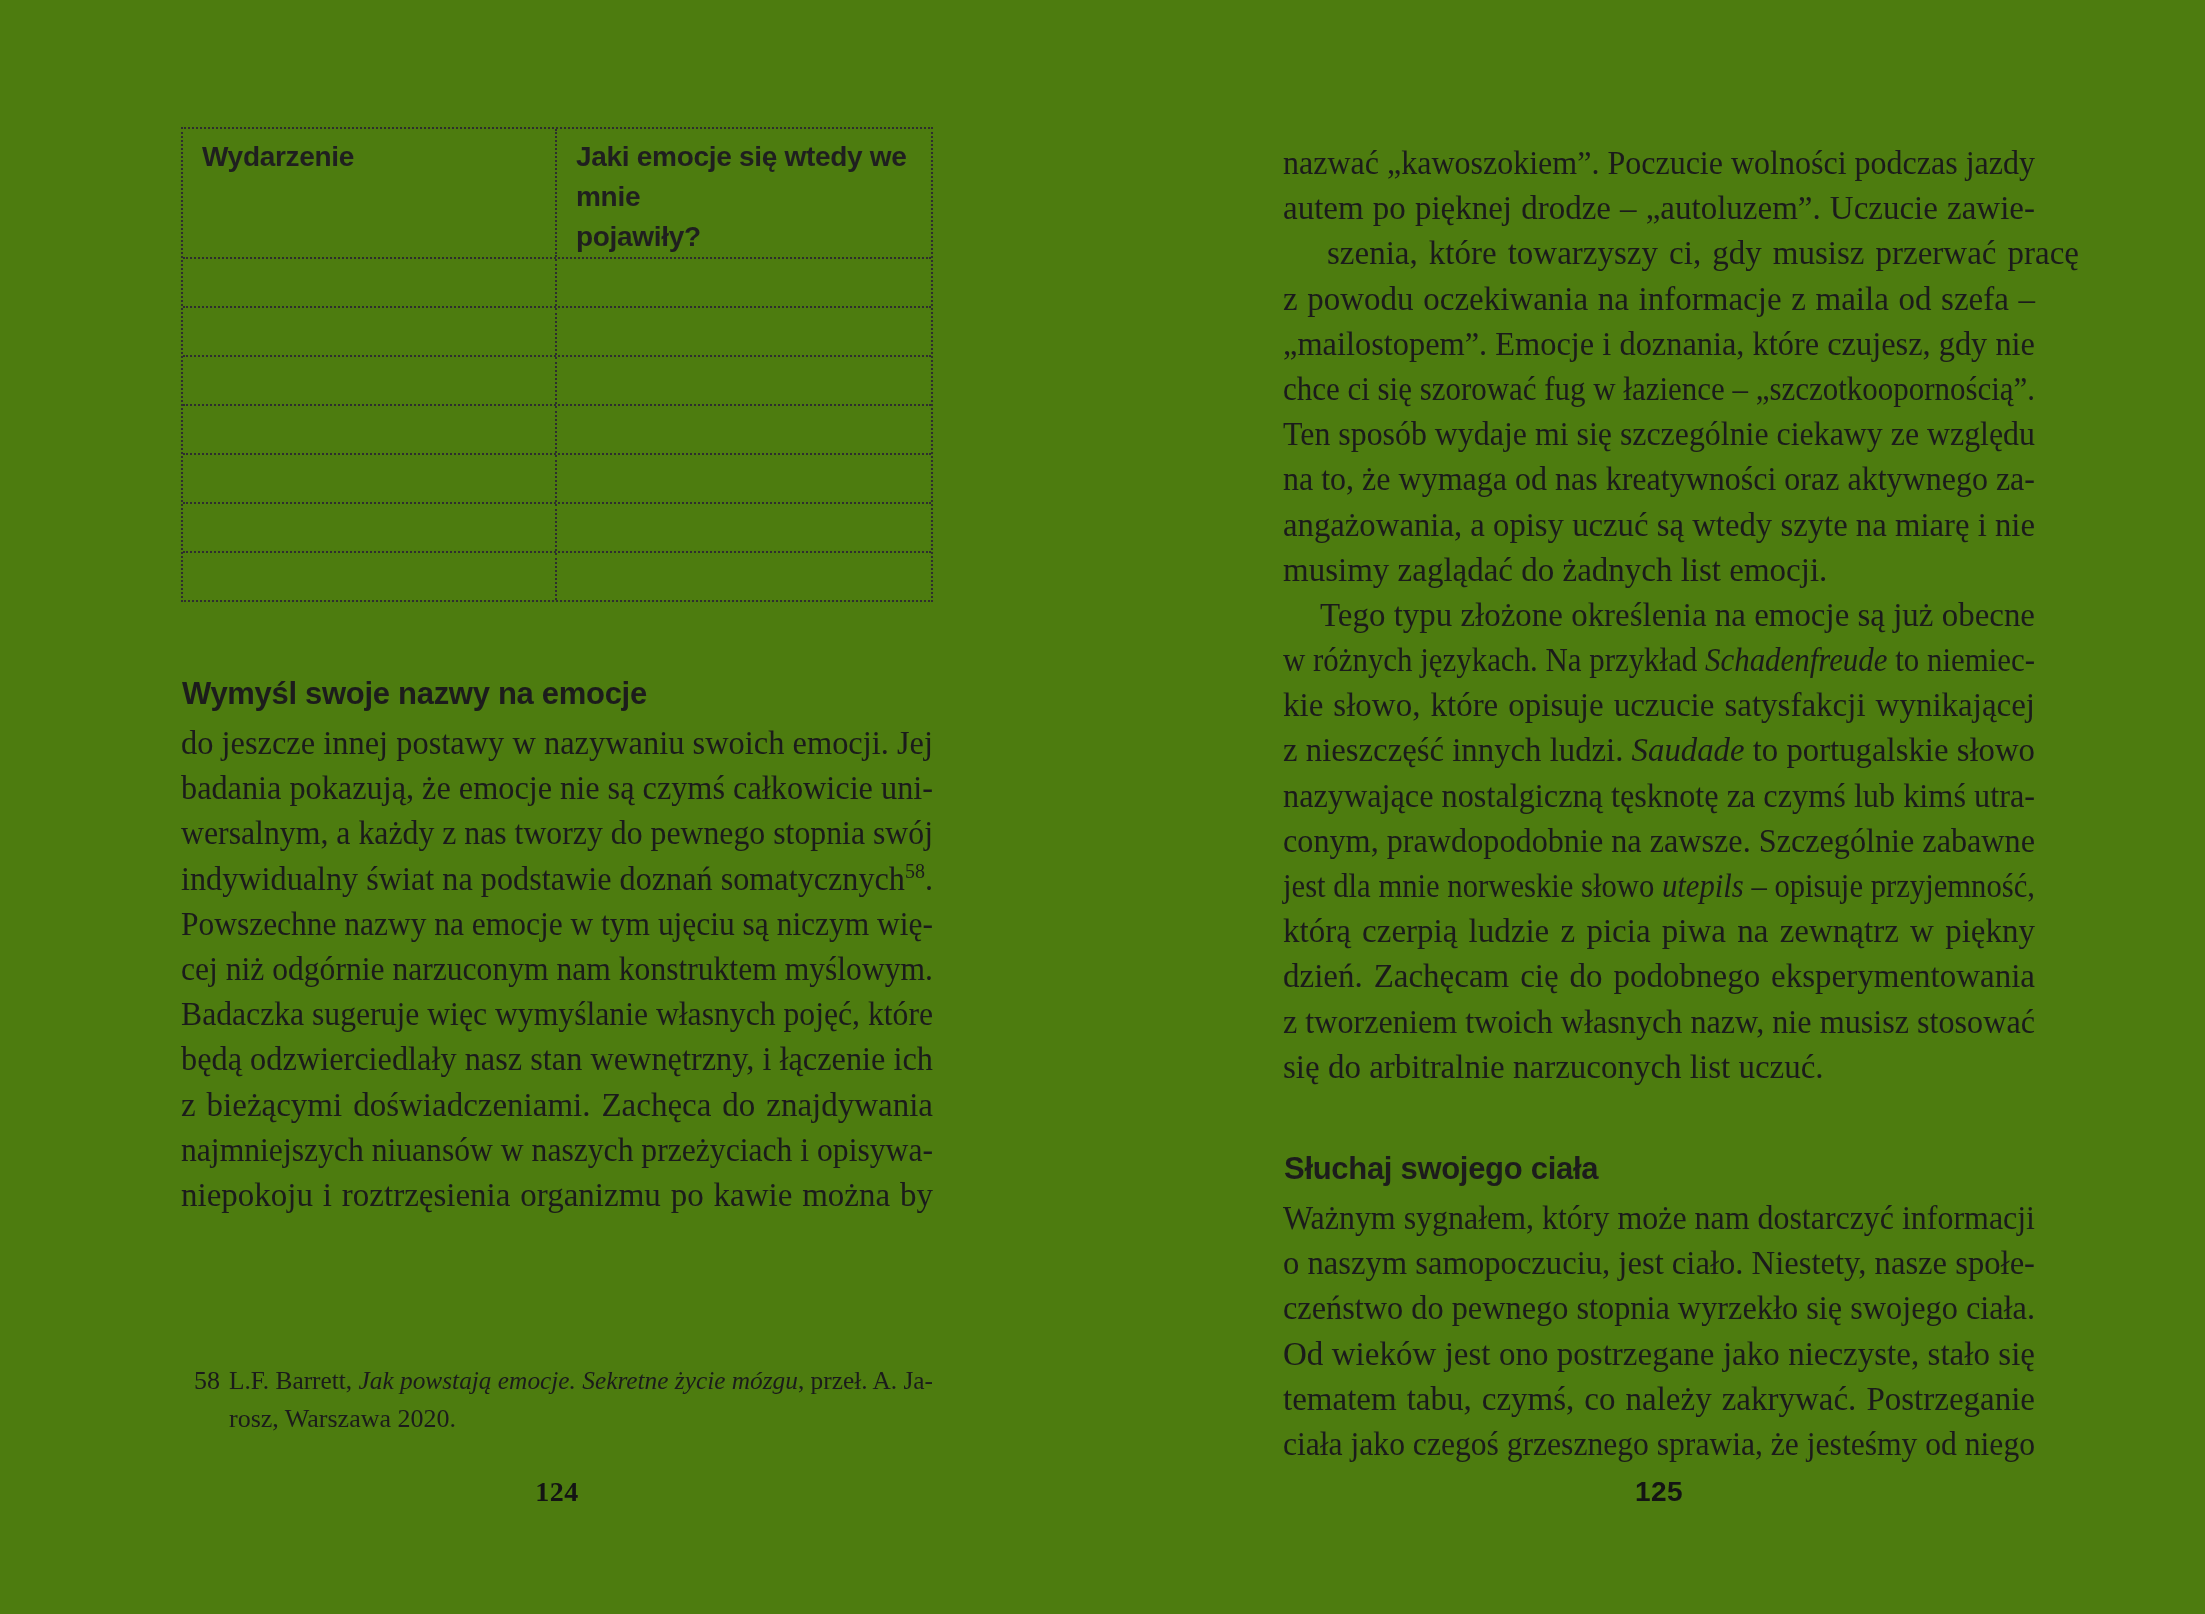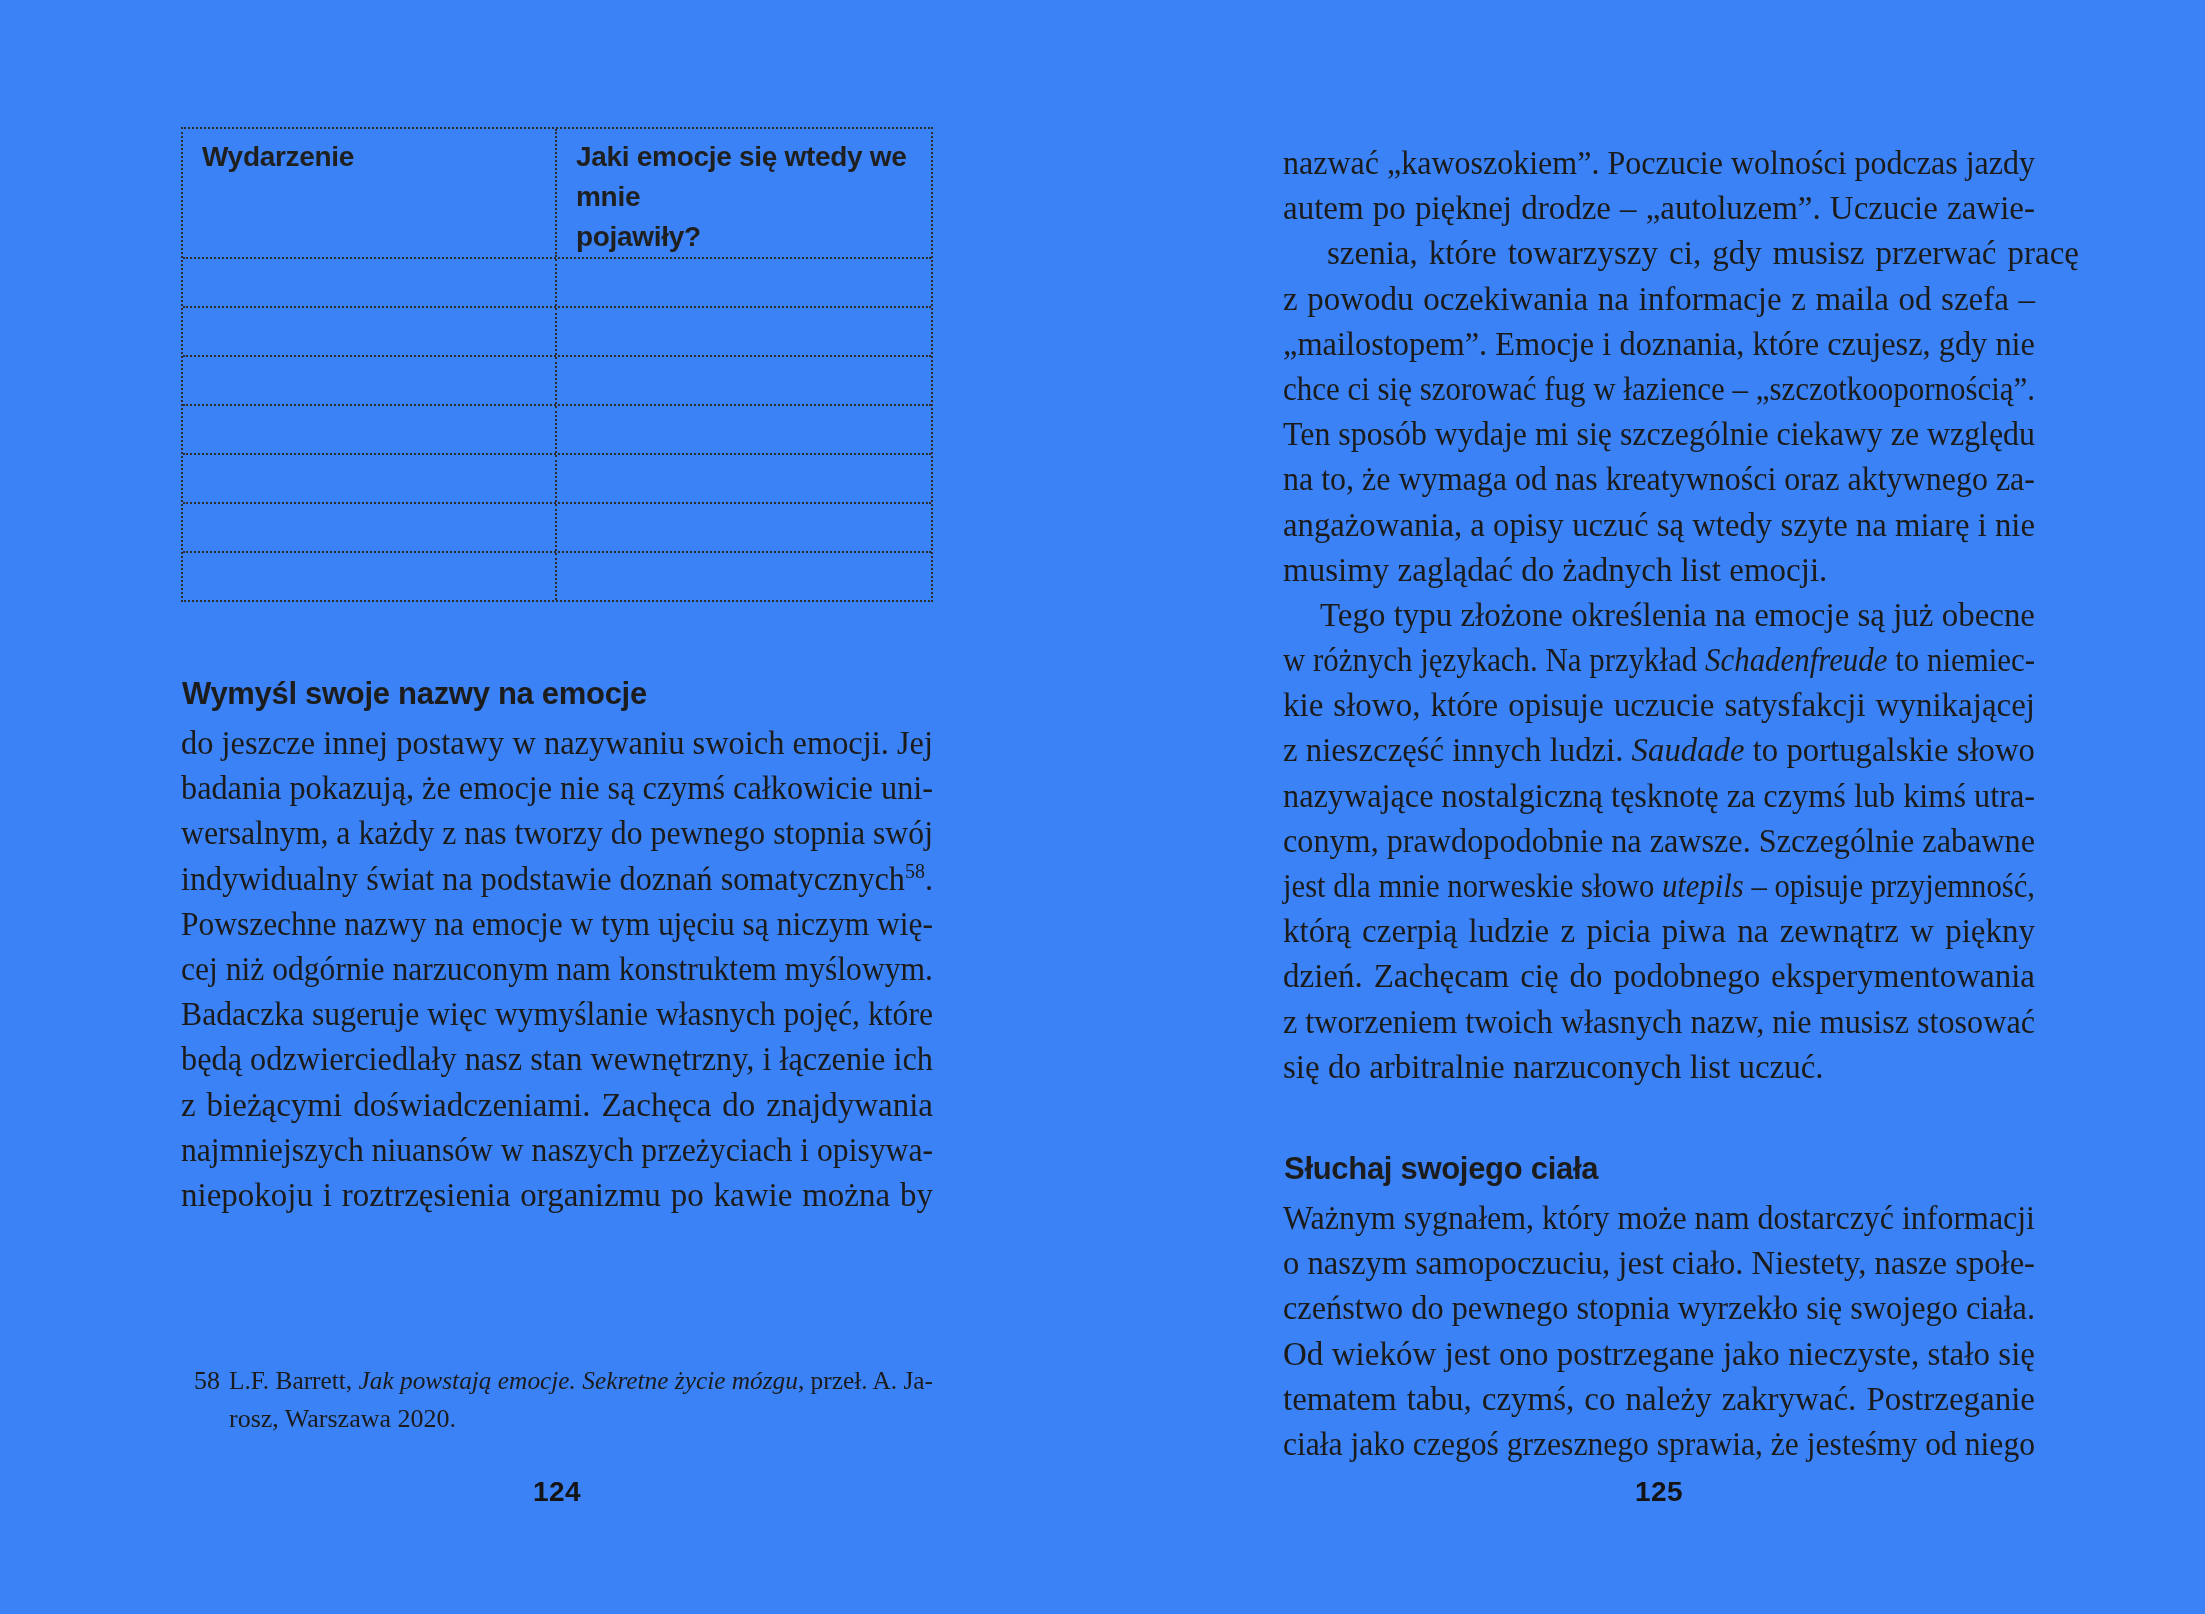--- a/index.html
+++ b/index.html
@@ -1,16 +1,16 @@
 <!DOCTYPE html>
 <html><head>
 <meta charset="utf-8">
 <style>
   html,body{margin:0;padding:0;background:#ffffff;}
-  .spread{position:relative;width:2205px;height:1614px;background:#3b82f6;
+  .spread{position:relative;width:2205px;height:1614px;background:#4d7c0f;
           font-family:"Liberation Serif",serif;color:#1b1b1b;overflow:hidden;}
 
   
   .ttable{position:absolute;left:181px;top:127px;width:752px;height:475px;
           box-sizing:border-box;border:2px dotted #2e2e2e;
           display:flex;flex-direction:column;}
   .trow{flex:1;display:grid;grid-template-columns:374px 1fr;box-sizing:border-box;
         border-bottom:2px dotted #2e2e2e;}
   .trow:last-child{border-bottom:none;}
   .trow.thead{flex:0 0 82px;}
@@ -42,21 +42,21 @@
   .pagenum{position:absolute;width:752px;text-align:center;
            font-family:"Liberation Sans",sans-serif;font-weight:700;
            font-size:28px;letter-spacing:0.5px;color:#141414;}
 
   
   #left-heading{left:182px;top:676px;}
   #left-body{left:181px;top:721px;width:752px;}
   #right-body-1{left:1283px;top:141px;width:752px;}
   #right-heading{left:1284px;top:1151px;}
   #right-body-2{left:1283px;top:1196px;width:752px;}
-  #pagenum-left{left:181px;top:1476px;}
+  #pagenum-left{left:181px;top:1476px;font-family:Liberation Serif, serif;}
   #pagenum-right{left:1283px;top:1476px;}
 </style>
 </head>
 <body>
 
 <div class="spread">
 
   <div>
     <div class="ttable" id="emotions-table">
         <div class="trow thead">

